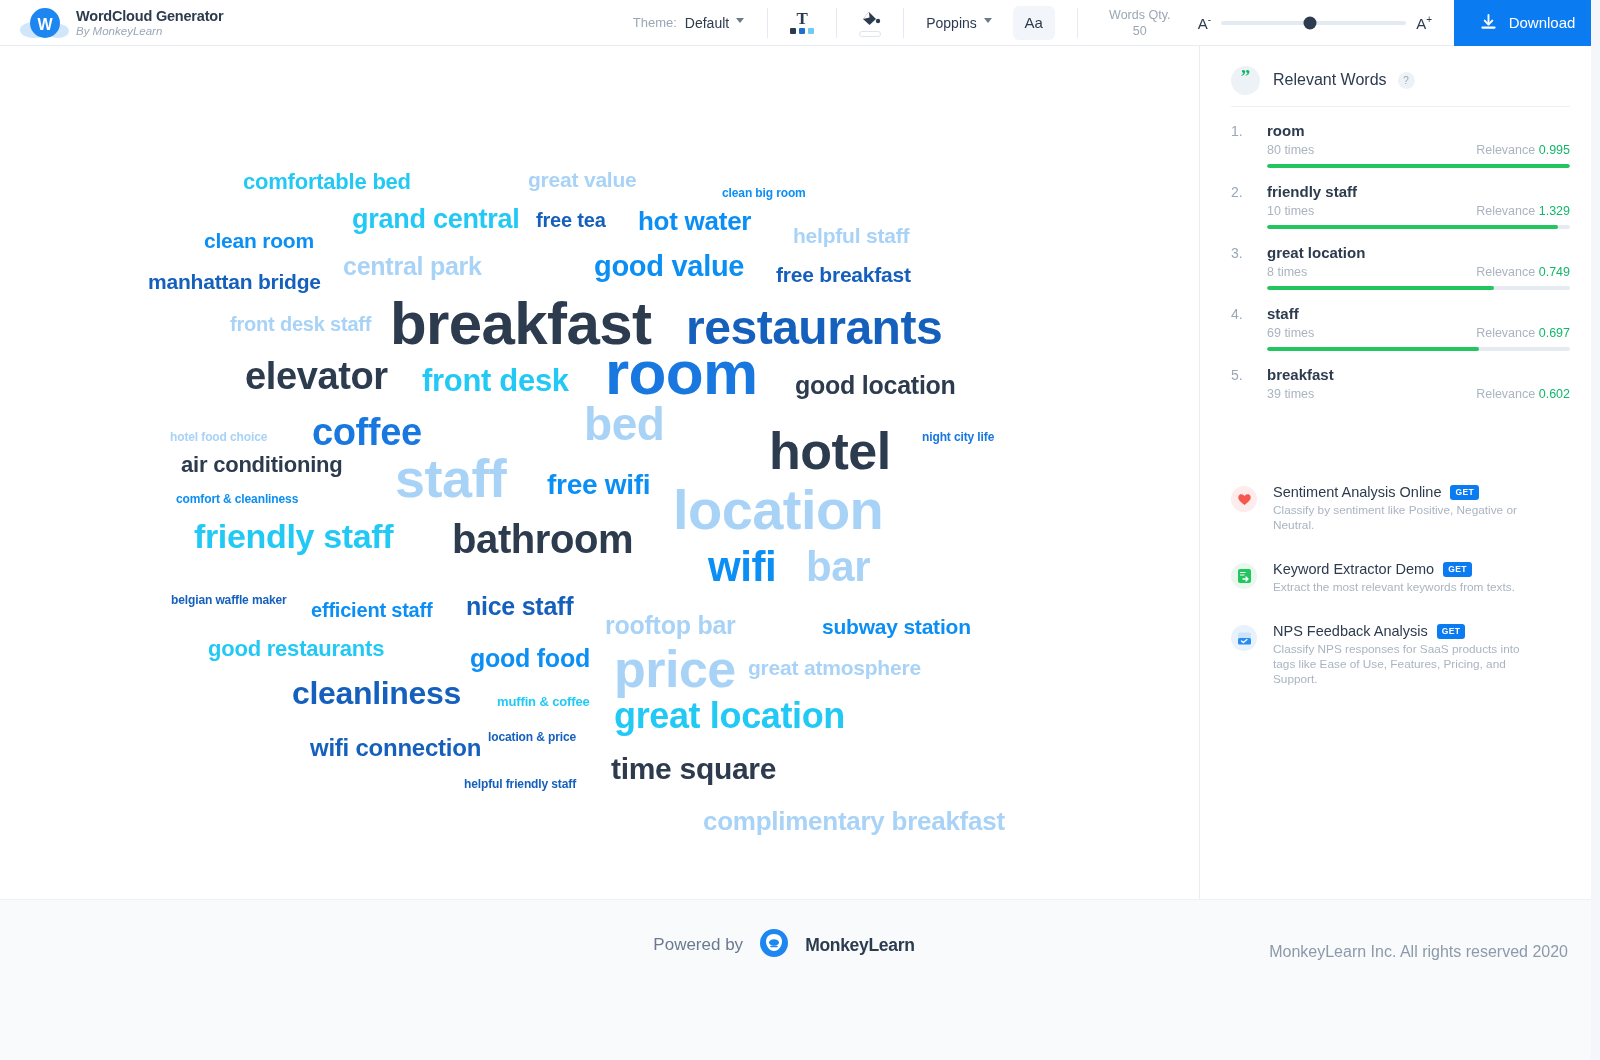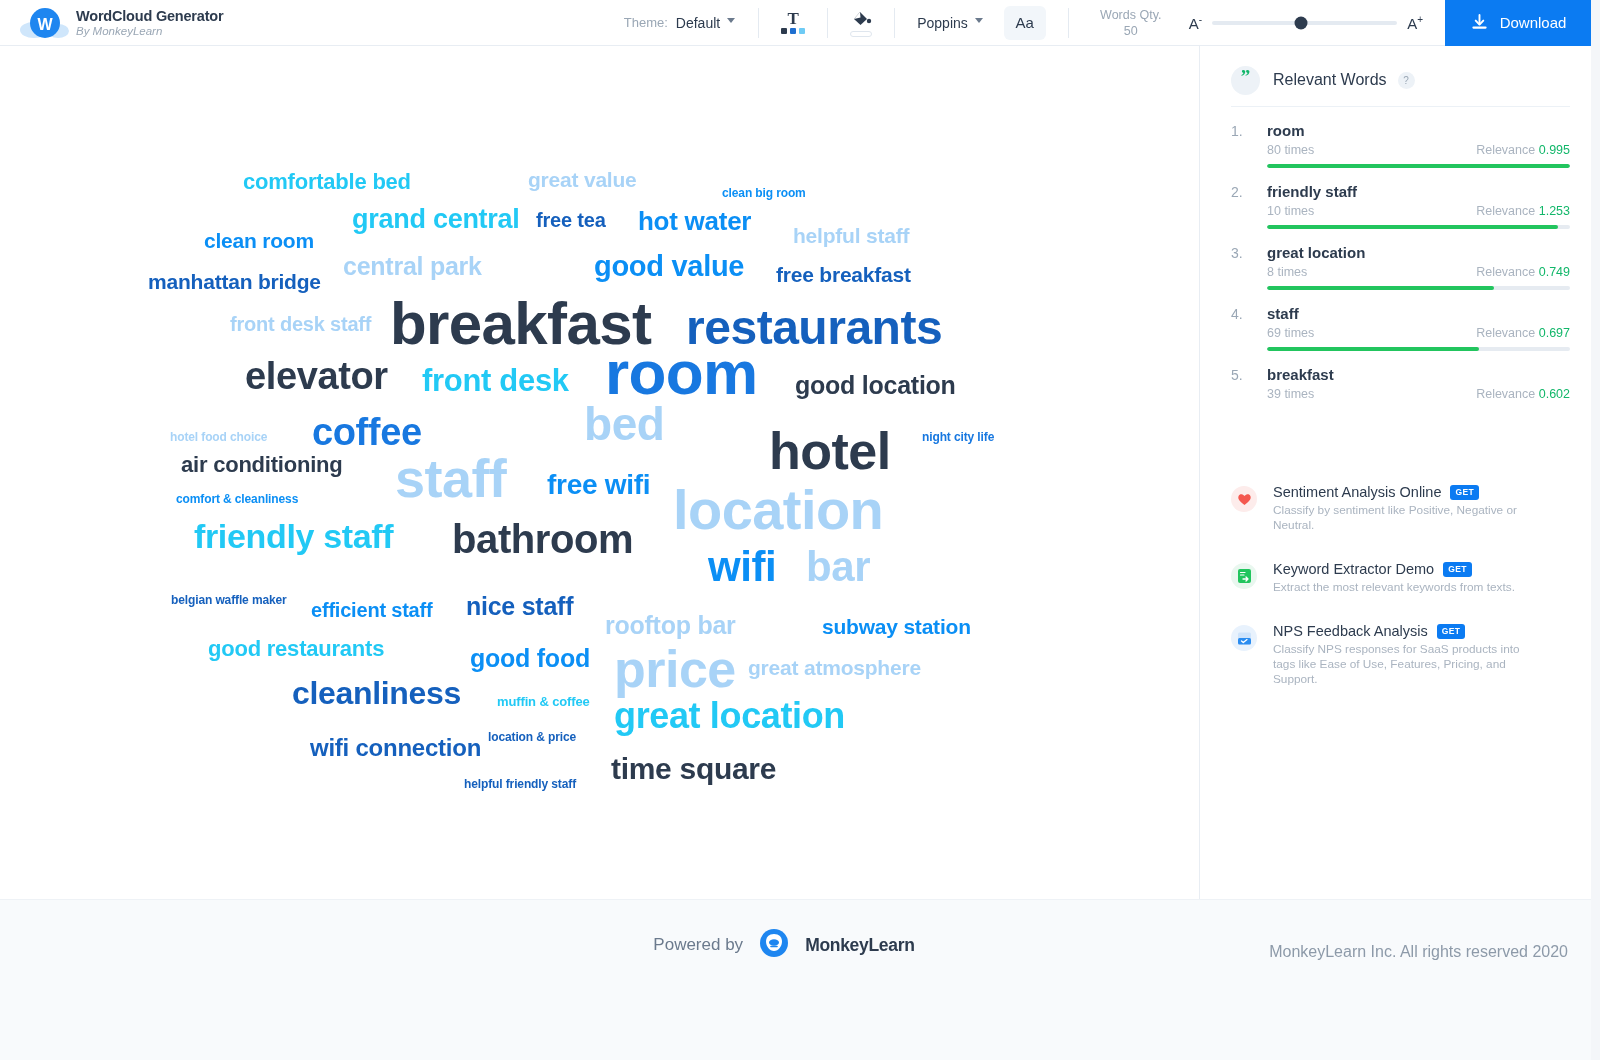--- a/index.html
+++ b/index.html
@@ -14,21 +14,21 @@
     position: absolute; left: 0; top: 0; width: 1600px; height: 46px;
     background: #ffffff; border-bottom: 1px solid #e8edf3;
     display: flex; align-items: center;
   }
   .brand { display: flex; align-items: center; padding-left: 18px; width: 330px; }
   .brand-logo { position: relative; width: 52px; height: 34px; flex: 0 0 52px; }
   .brand-text { margin-left: 6px; }
   .brand-title { font-size: 14.5px; font-weight: bold; color: #2d3b4e; letter-spacing: -0.2px; }
   .brand-sub { font-size: 11.5px; color: #9aa7b5; font-style: italic; margin-top: 1px; }
 
-  .tools { flex: 1; display: flex; align-items: center; justify-content: flex-end; padding-right: 9px; }
+  .tools { flex: 1; display: flex; align-items: center; justify-content: flex-end; padding-right: 0; }
   .tool-label { font-size: 13px; color: #9aa7b5; margin-right: 8px; }
   .dropdown { display: flex; align-items: center; font-size: 14px; color: #2d3b4e; cursor: pointer; }
   .caret { margin-left: 7px; width: 9px; height: 9px; position: relative; }
   .caret:after {
     content: ""; position: absolute; left: 0; top: 0;
     border-left: 4.5px solid transparent; border-right: 4.5px solid transparent;
     border-top: 5px solid #6b7a8d;
   }
   .vsep { width: 1px; height: 30px; background: #e4eaf1; margin: 0 22px; }
   .icon-btn { display: flex; flex-direction: column; align-items: center; justify-content: center; cursor: pointer; }
@@ -268,20 +268,21 @@
       <span class="w" style="left: 470px; top: 600px; font-size: 25px; color: rgb(11, 143, 245);">good food</span>
       <span class="w" style="left: 614px; top: 597px; font-size: 52px; color: rgb(168, 211, 247);">price</span>
       <span class="w" style="left: 748px; top: 611px; font-size: 21px; color: rgb(168, 211, 247);">great atmosphere</span>
       <span class="w" style="left: 292px; top: 631px; font-size: 32px; color: rgb(21, 96, 189);">cleanliness</span>
       <span class="w" style="left: 497px; top: 649px; font-size: 13px; color: rgb(34, 201, 245);">muffin &amp; coffee</span>
       <span class="w" style="left: 614px; top: 652px; font-size: 36px; color: rgb(34, 201, 245);">great location</span>
       <span class="w" style="left: 488px; top: 685px; font-size: 12px; color: rgb(21, 96, 189);">location &amp; price</span>
       <span class="w" style="left: 310px; top: 690px; font-size: 24px; color: rgb(21, 96, 189);">wifi connection</span>
       <span class="w" style="left: 611px; top: 708px; font-size: 30px; color: rgb(45, 59, 78);">time square</span>
       <span class="w" style="left: 464px; top: 732px; font-size: 12px; color: rgb(21, 96, 189);">helpful friendly staff</span>
+      <span class="w" style="left: 703px; top: 762px; font-size: 26px; color: rgb(168, 211, 247);">complimentary breakfast</span>
     </div>
 </div>
 
 <div class="sidebar">
 
   <div class="rw-head">
     <div class="rw-bubble">”</div>
     <div class="rw-title">Relevant Words</div>
     <div class="rw-help">?</div>
   </div>
@@ -302,21 +303,21 @@
           <span style="width:100%"></span>
         </div>
       </div>
       <div class="word-item">
         <div class="wi-top">
           <span class="wi-rank">2.</span>
           <span class="wi-name">friendly staff</span>
         </div>
         <div class="wi-meta">
           <span class="wi-times">10 times</span>
-          <span class="wi-rel"><span>Relevance</span> <b>1.253</b></span>
+          <span class="wi-rel"><span>Relevance</span> <b>1.329</b></span>
         </div>
         <div class="wi-bar">
           <span style="width:96%"></span>
         </div>
       </div>
       <div class="word-item">
         <div class="wi-top">
           <span class="wi-rank">3.</span>
           <span class="wi-name">great location</span>
         </div>

